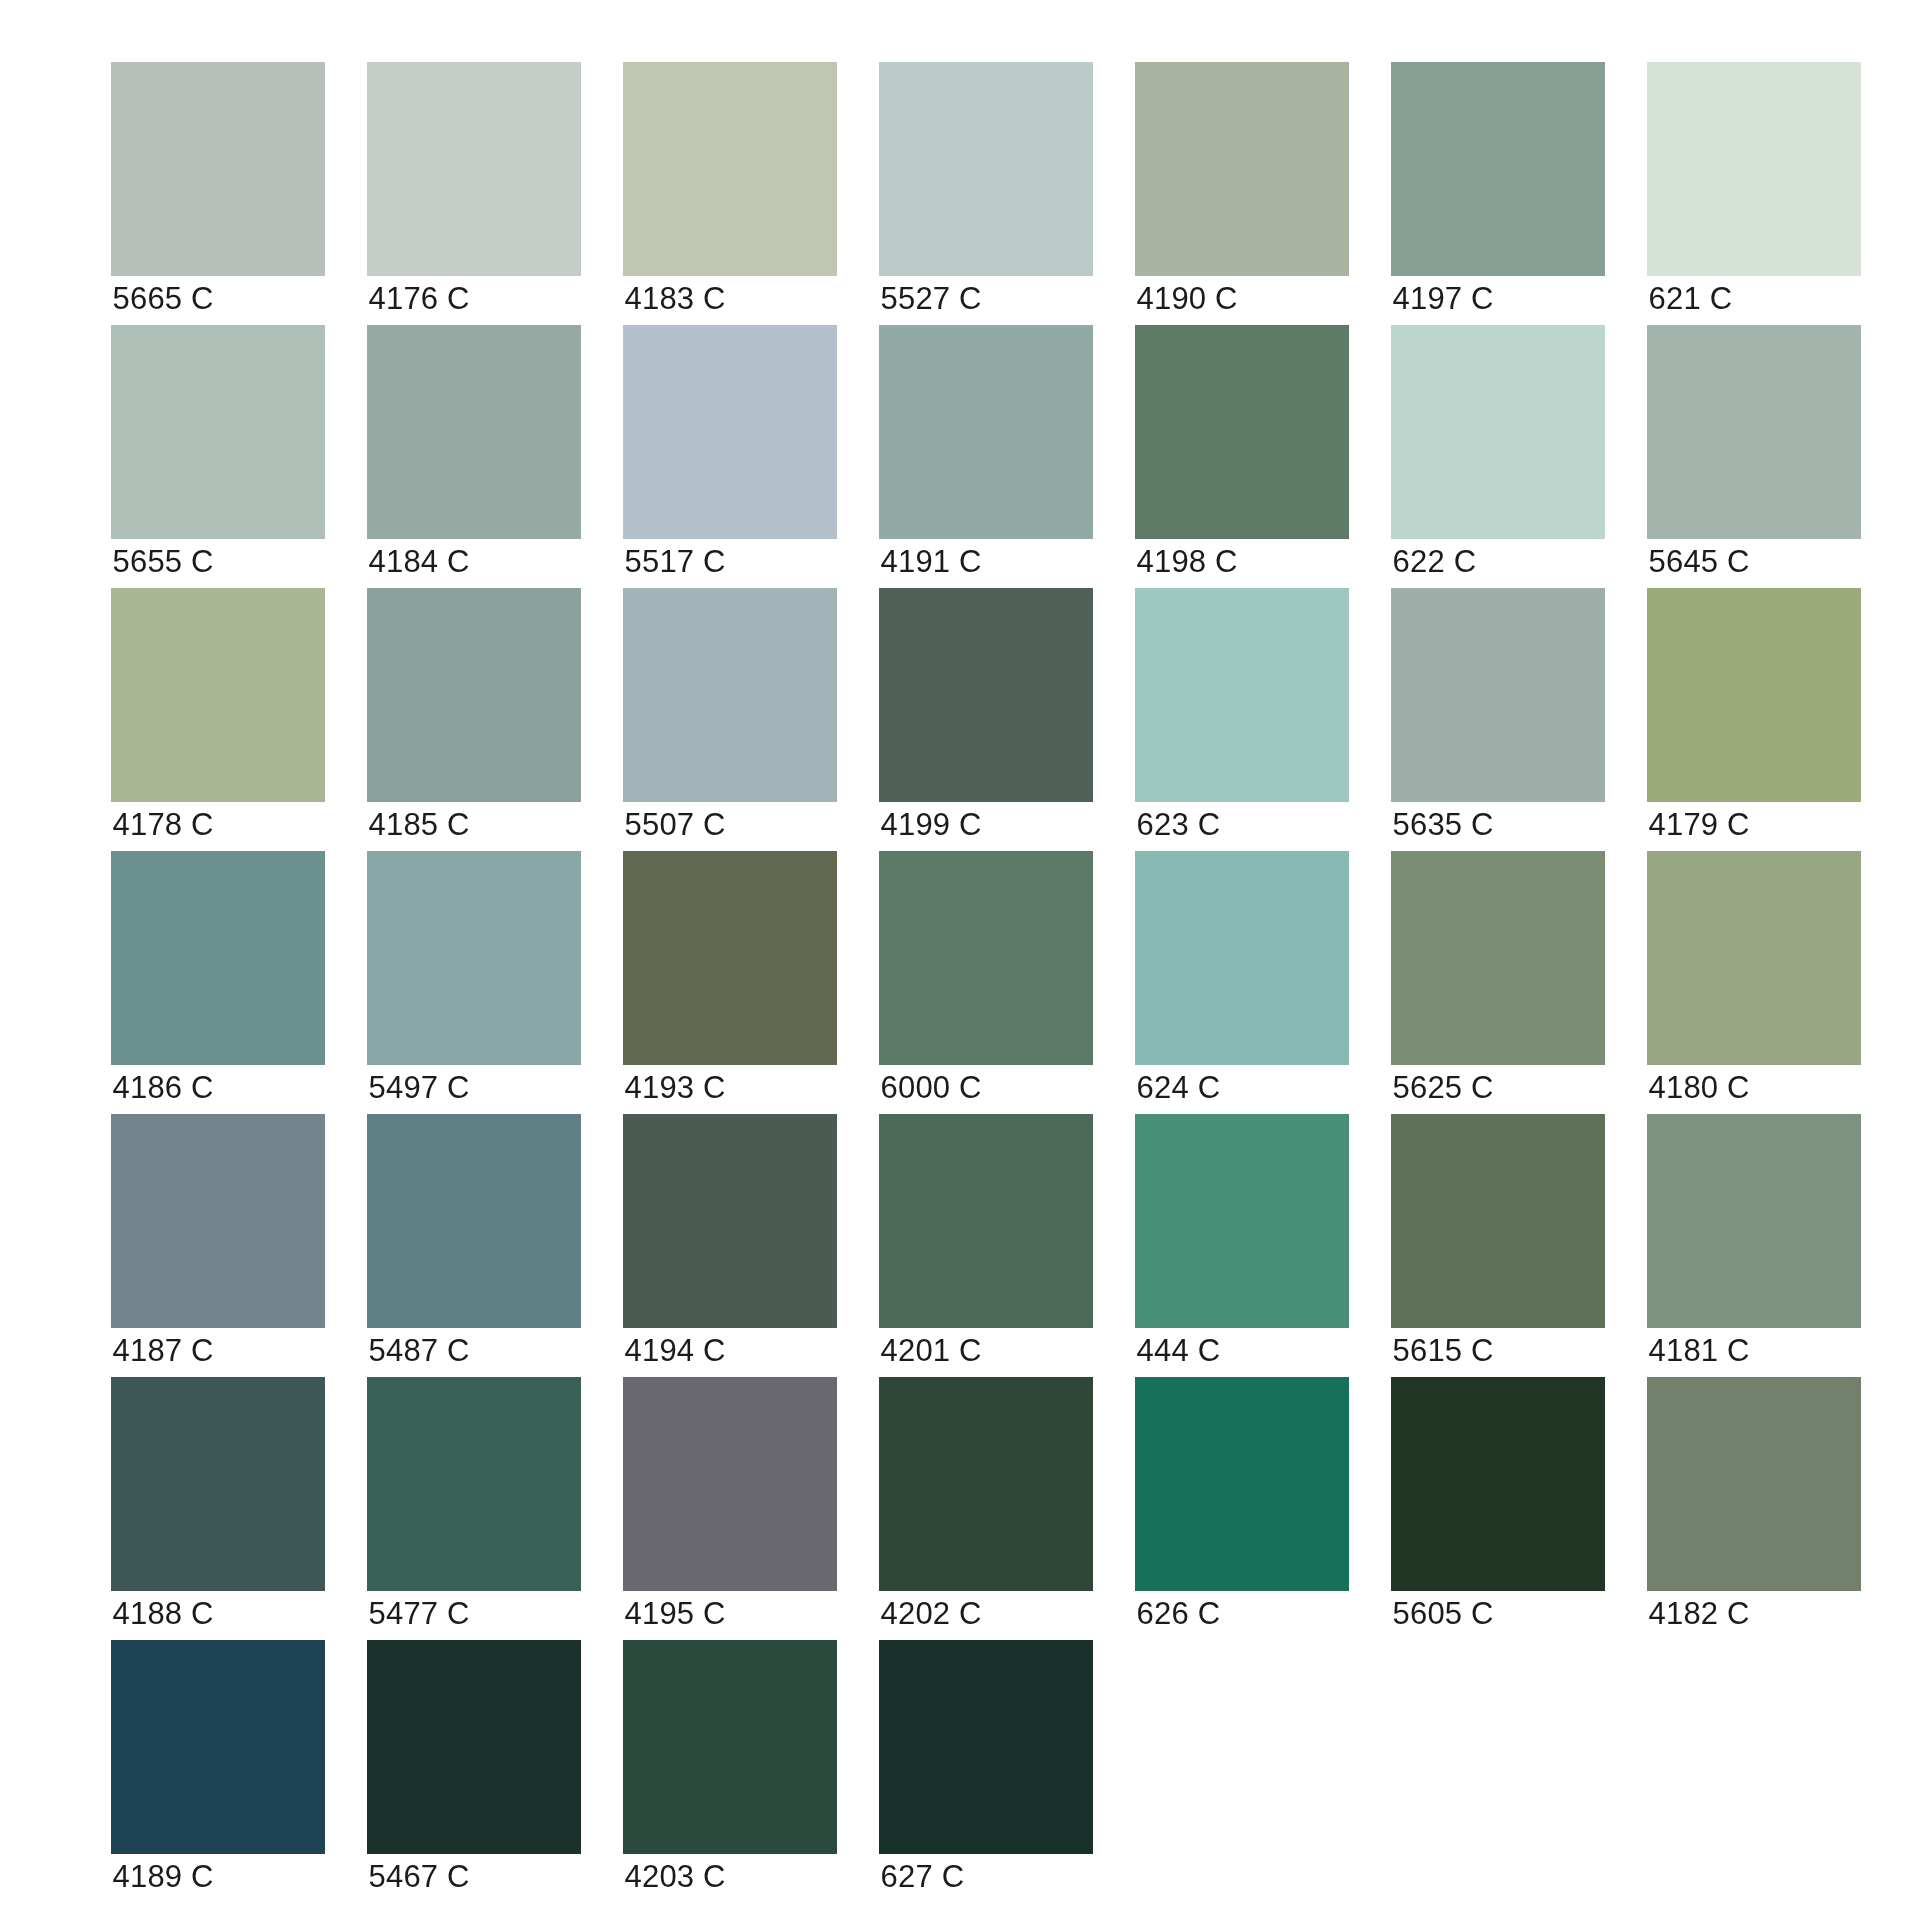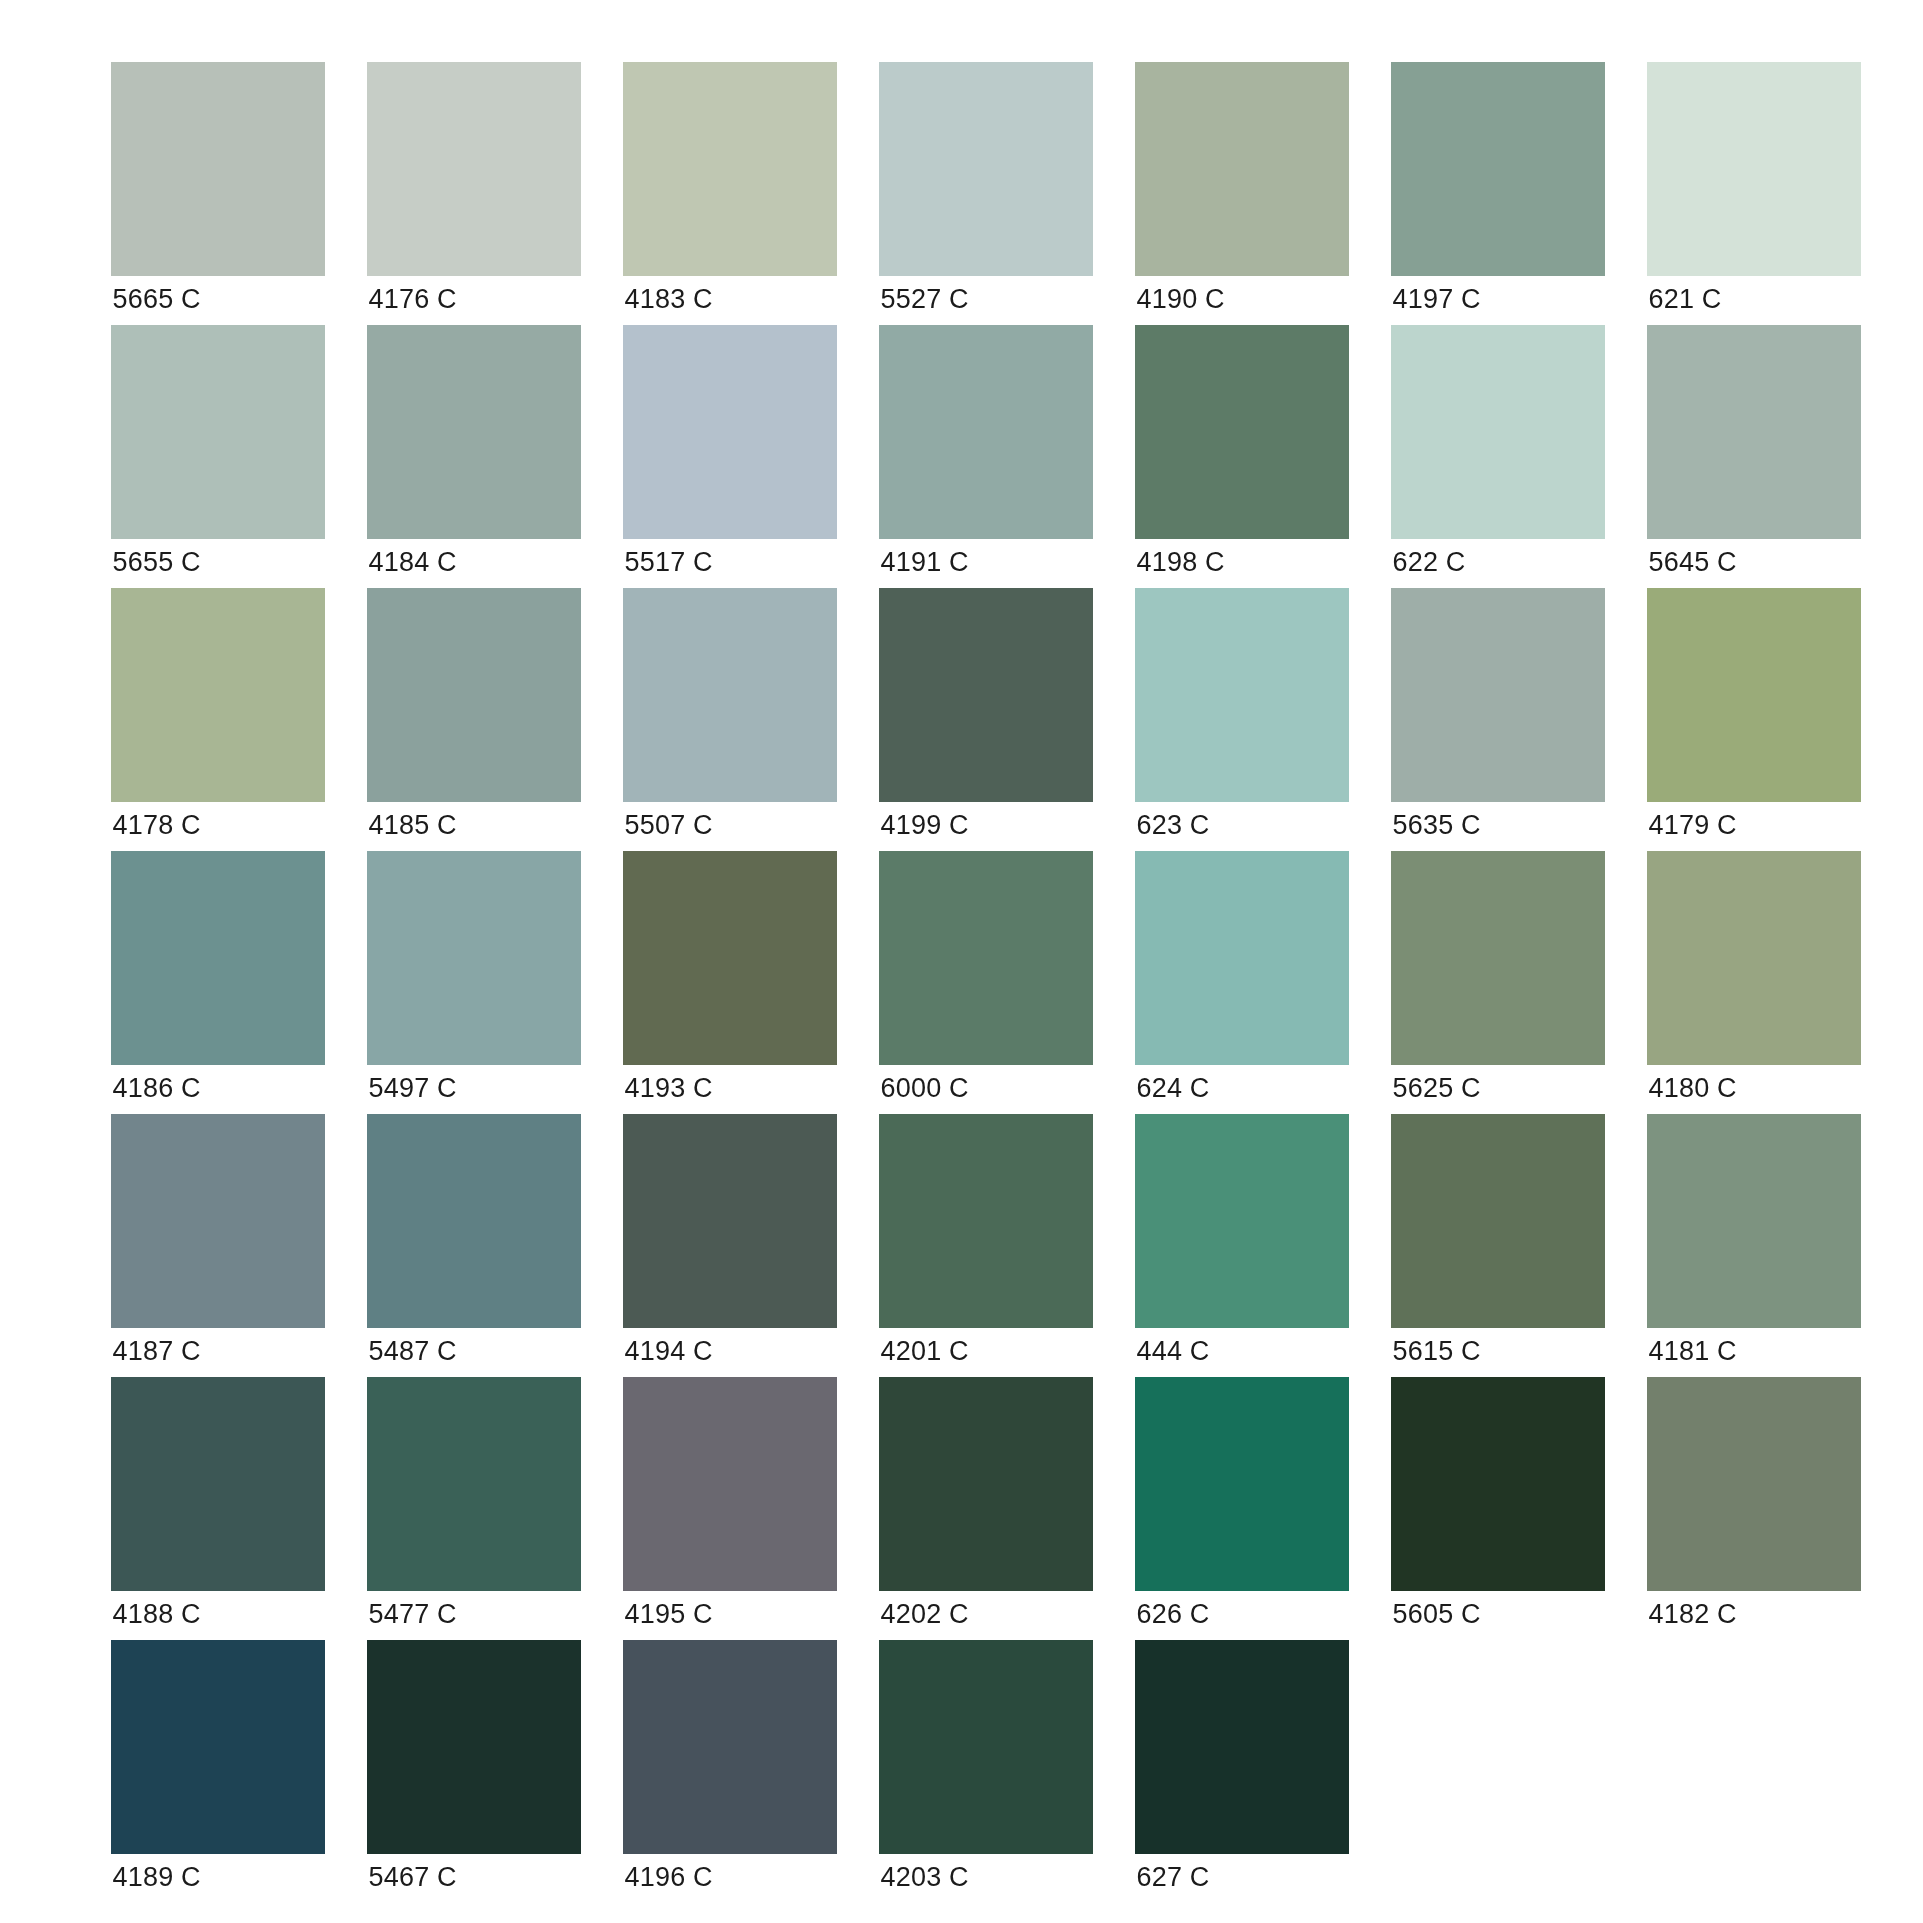--- a/index.html
+++ b/index.html
@@ -41,21 +41,21 @@
     height: 214px;
     display: block;
   }
 
   .swatch-label {
     position: absolute;
     left: 1.5px;
     top: 219px;
     white-space: nowrap;
     font-family: "Liberation Sans", sans-serif;
-    font-size: 27px;
+    font-size: 31px;
     line-height: 36px;
     letter-spacing: 0.2px;
     color: #1b1b1b;
     font-weight: 400;
   }
 </style>
 </head>
 <body style="background: rgb(255, 255, 255);">
 
 <div id="swatch-grid" style="color: rgb(27, 27, 27);">
@@ -229,24 +229,20 @@
     </div>
     <div class="swatch-cell">
       <div class="swatch-chip" style="background-color: rgb(30, 67, 84);"></div>
       <div class="swatch-label">4189 C</div>
     </div>
     <div class="swatch-cell">
       <div class="swatch-chip" style="background-color: rgb(27, 50, 44);"></div>
       <div class="swatch-label">5467 C</div>
     </div>
     <div class="swatch-cell">
-      <div class="swatch-chip" style="background-color: rgb(71, 82, 92);"></div>
-      <div class="swatch-label">4196 C</div>
-    </div>
-    <div class="swatch-cell">
       <div class="swatch-chip" style="background-color: rgb(42, 74, 61);"></div>
       <div class="swatch-label">4203 C</div>
     </div>
     <div class="swatch-cell">
       <div class="swatch-chip" style="background-color: rgb(23, 49, 42);"></div>
       <div class="swatch-label">627 C</div>
     </div>
   </div>
 
 

